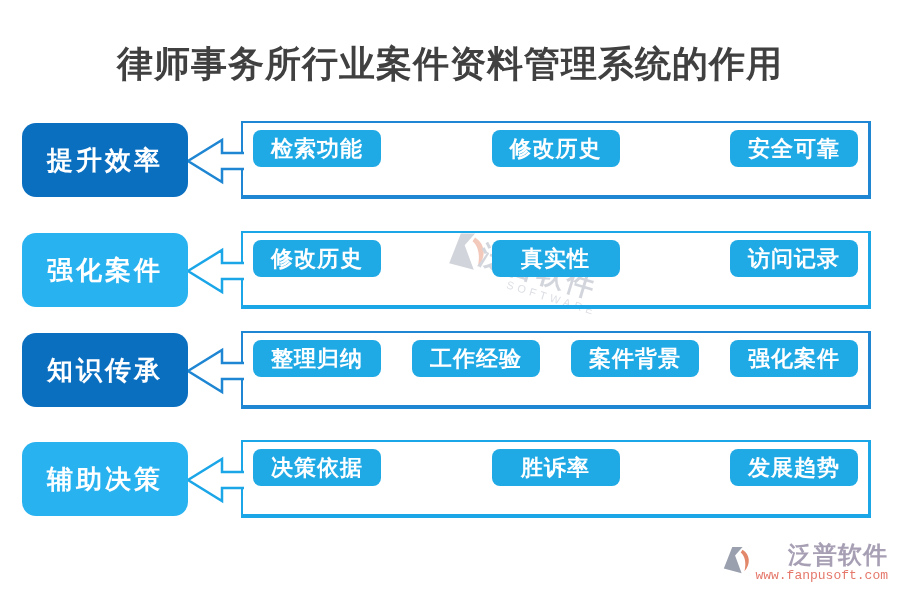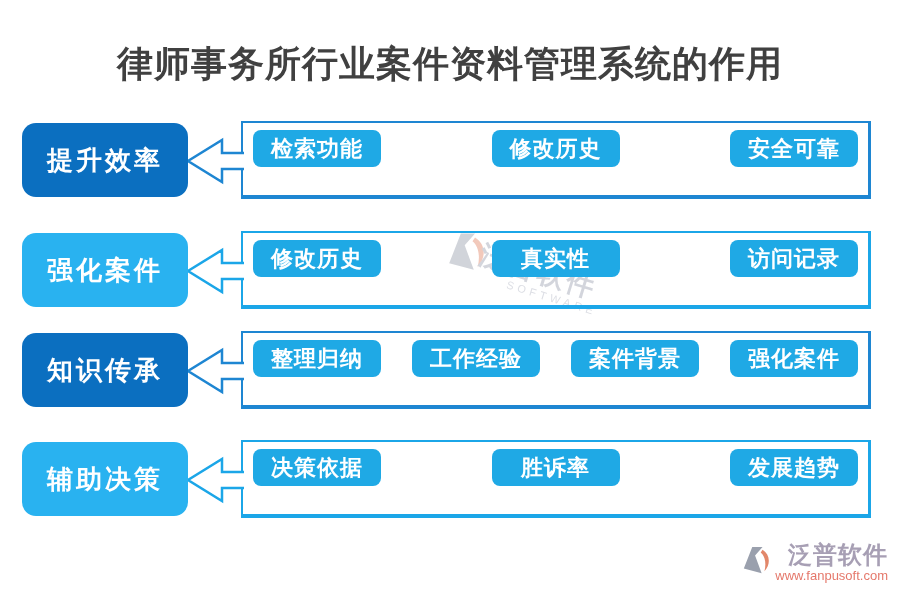--- a/index.html
+++ b/index.html
@@ -61,21 +61,21 @@
   }
 
   .footer-logo{
     position:absolute;right:12px;top:543px;display:flex;align-items:flex-start;
     z-index:3;
   }
   .fl-icon{margin-top:3px;margin-right:3px;}
   .fl-texts{display:flex;flex-direction:column;align-items:flex-end;}
   .fl-name{font-size:24px;font-weight:bold;color:#a79fb4;letter-spacing:1px;line-height:1.05;}
   .fl-url{font-size:13px;color:#e5786b;margin-top:0;
-    font-family:Liberation Sans, sans-serif;}
+    font-family:Liberation Mono, monospace;}
 </style>
 </head>
 <body>
 
 <div class="title">律师事务所行业案件资料管理系统的作用</div>
 
 <div class="row row-1 dark">
   <div class="container-box">
     <div class="pill">检索功能</div>
     <div class="pill">修改历史</div>

